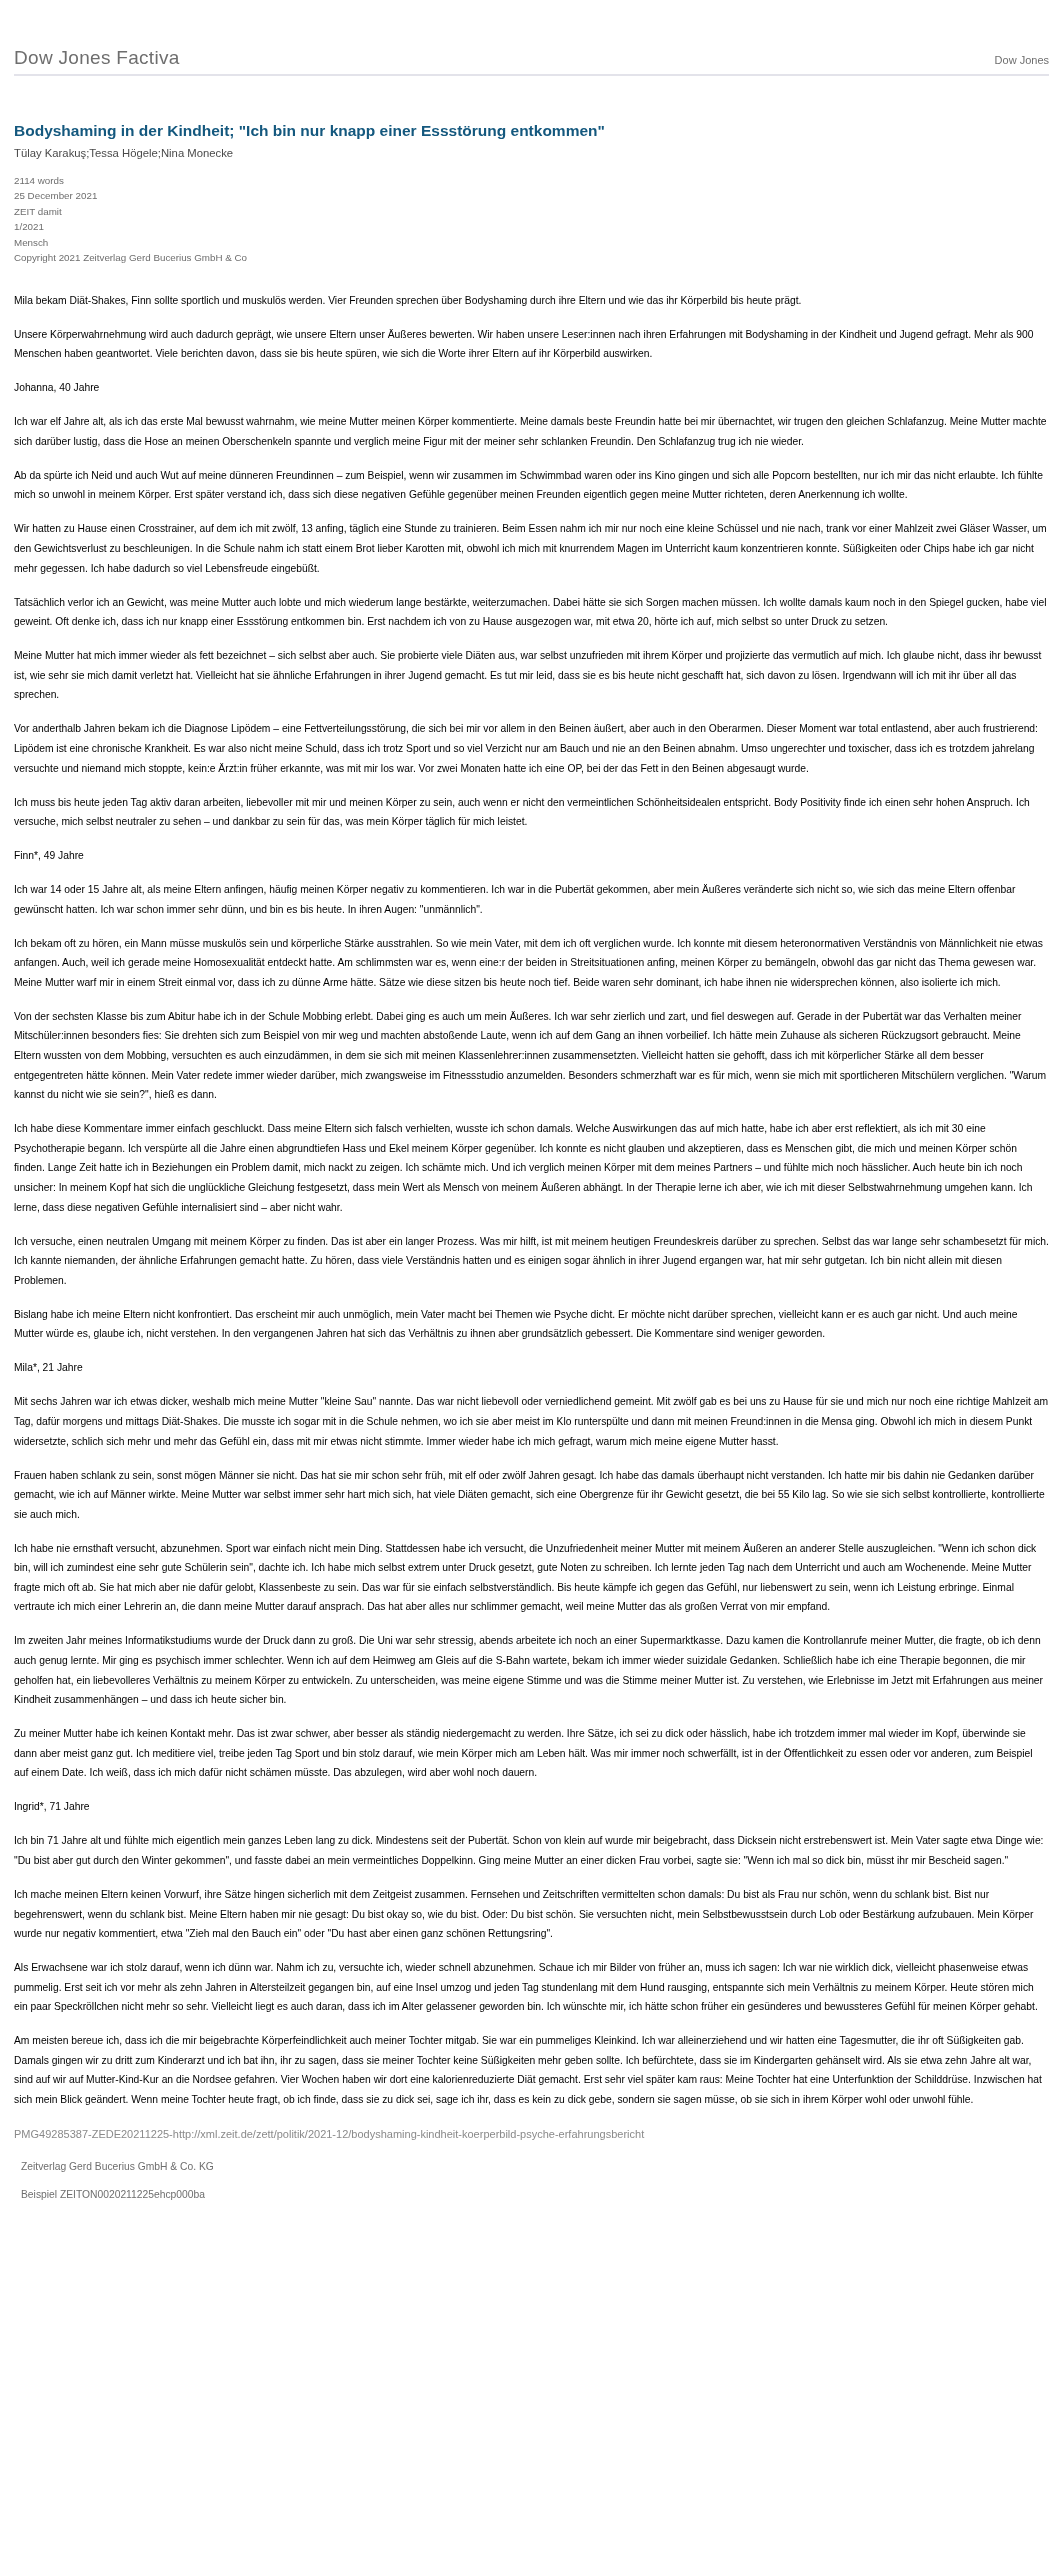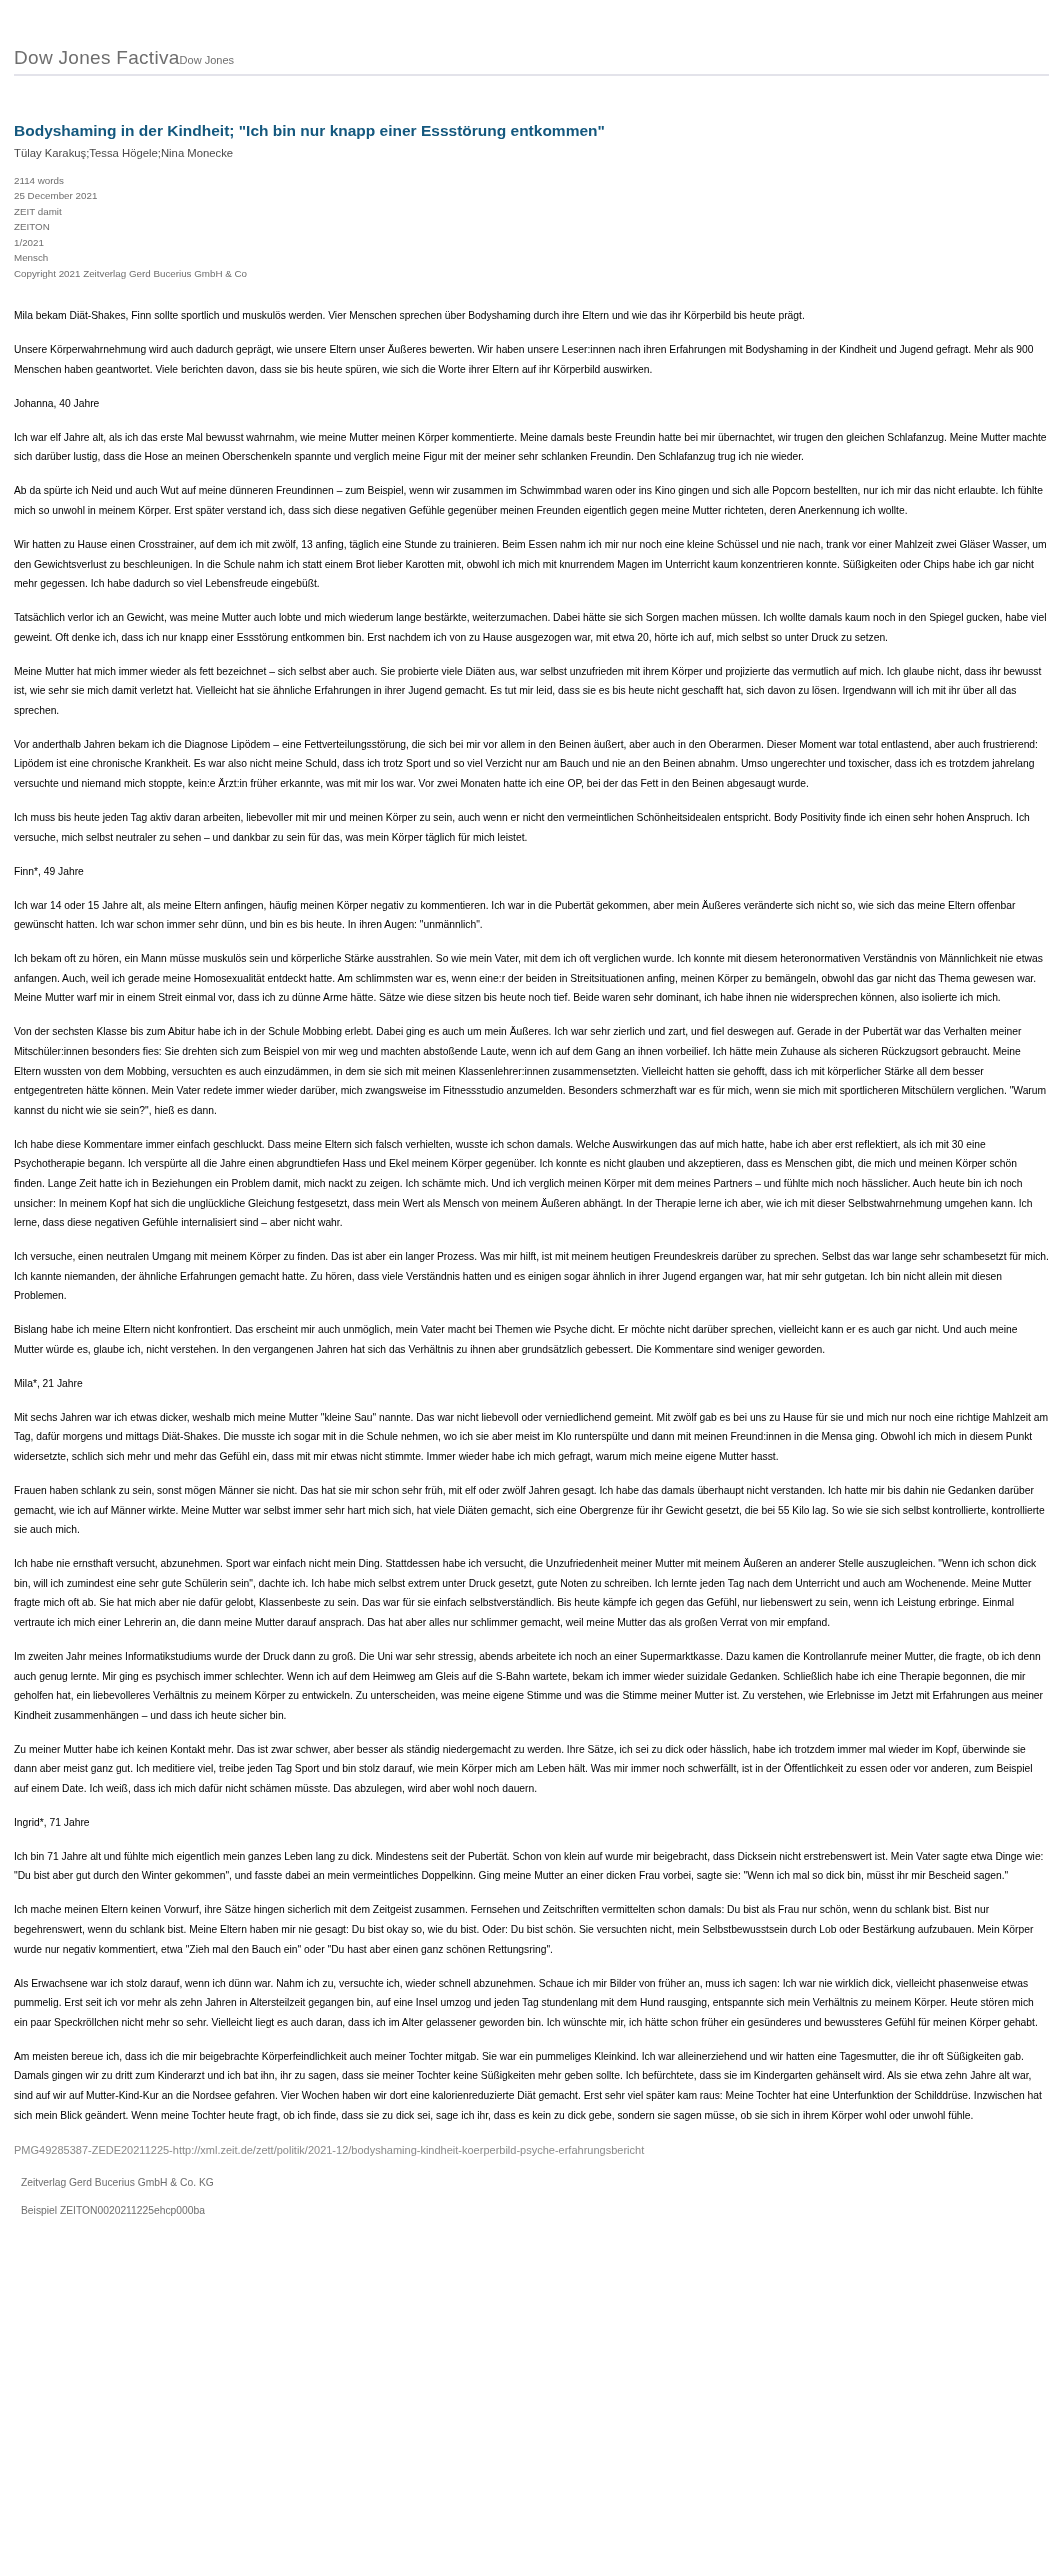--- a/index.html
+++ b/index.html
@@ -10,20 +10,21 @@
     background: #ffffff;
     font-family: "Liberation Sans", "DejaVu Sans", sans-serif;
     color: #000000;
   }
   .page {
     padding: 0 14px;
   }
   
   .masthead {
     display: flex;
+    justify-content: space-between;
     align-items: baseline;
     padding-top: 47px;
   }
   .masthead .product {
     font-size: 19px;
     font-weight: 400;
     color: #6e6e6e;
     letter-spacing: 0.3px;
   }
   .masthead .brand {
@@ -97,28 +98,27 @@
   </div>
   <div class="rule"></div>
 
   <div class="title">Bodyshaming in der Kindheit; "Ich bin nur knapp einer Essstörung entkommen"</div>
   <div class="byline">Tülay Karakuş;Tessa Högele;Nina Monecke</div>
 
   <div class="metadata">
       <div class="meta-line">2114 words</div>
       <div class="meta-line">25 December 2021</div>
       <div class="meta-line">ZEIT damit</div>
-      <div class="meta-line">ZEITON</div>
       <div class="meta-line">1/2021</div>
       <div class="meta-line">Mensch</div>
       <div class="meta-line">Copyright 2021 Zeitverlag Gerd Bucerius GmbH &amp; Co</div>
     </div>
 
   <div class="article-body">
-      <p class="para">Mila bekam Diät-Shakes, Finn sollte sportlich und muskulös werden. Vier Menschen sprechen über Bodyshaming durch ihre Eltern und wie das ihr Körperbild bis heute prägt.</p>
+      <p class="para">Mila bekam Diät-Shakes, Finn sollte sportlich und muskulös werden. Vier Freunden sprechen über Bodyshaming durch ihre Eltern und wie das ihr Körperbild bis heute prägt.</p>
       <p class="para">Unsere Körperwahrnehmung wird auch dadurch geprägt, wie unsere Eltern unser Äußeres bewerten. Wir haben unsere Leser:innen nach ihren Erfahrungen mit Bodyshaming in der Kindheit und Jugend gefragt. Mehr als 900 Menschen haben geantwortet. Viele berichten davon, dass sie bis heute spüren, wie sich die Worte ihrer Eltern auf ihr Körperbild auswirken.</p>
       <p class="subhead">Johanna, 40 Jahre</p>
       <p class="para">Ich war elf Jahre alt, als ich das erste Mal bewusst wahrnahm, wie meine Mutter meinen Körper kommentierte. Meine damals beste Freundin hatte bei mir übernachtet, wir trugen den gleichen Schlafanzug. Meine Mutter machte sich darüber lustig, dass die Hose an meinen Oberschenkeln spannte und verglich meine Figur mit der meiner sehr schlanken Freundin. Den Schlafanzug trug ich nie wieder.</p>
       <p class="para">Ab da spürte ich Neid und auch Wut auf meine dünneren Freundinnen – zum Beispiel, wenn wir zusammen im Schwimmbad waren oder ins Kino gingen und sich alle Popcorn bestellten, nur ich mir das nicht erlaubte. Ich fühlte mich so unwohl in meinem Körper. Erst später verstand ich, dass sich diese negativen Gefühle gegenüber meinen Freunden eigentlich gegen meine Mutter richteten, deren Anerkennung ich wollte.</p>
       <p class="para">Wir hatten zu Hause einen Crosstrainer, auf dem ich mit zwölf, 13 anfing, täglich eine Stunde zu trainieren. Beim Essen nahm ich mir nur noch eine kleine Schüssel und nie nach, trank vor einer Mahlzeit zwei Gläser Wasser, um den Gewichtsverlust zu beschleunigen. In die Schule nahm ich statt einem Brot lieber Karotten mit, obwohl ich mich mit knurrendem Magen im Unterricht kaum konzentrieren konnte. Süßigkeiten oder Chips habe ich gar nicht mehr gegessen. Ich habe dadurch so viel Lebensfreude eingebüßt.</p>
       <p class="para">Tatsächlich verlor ich an Gewicht, was meine Mutter auch lobte und mich wiederum lange bestärkte, weiterzumachen. Dabei hätte sie sich Sorgen machen müssen. Ich wollte damals kaum noch in den Spiegel gucken, habe viel geweint. Oft denke ich, dass ich nur knapp einer Essstörung entkommen bin. Erst nachdem ich von zu Hause ausgezogen war, mit etwa 20, hörte ich auf, mich selbst so unter Druck zu setzen.</p>
       <p class="para">Meine Mutter hat mich immer wieder als fett bezeichnet – sich selbst aber auch. Sie probierte viele Diäten aus, war selbst unzufrieden mit ihrem Körper und projizierte das vermutlich auf mich. Ich glaube nicht, dass ihr bewusst ist, wie sehr sie mich damit verletzt hat. Vielleicht hat sie ähnliche Erfahrungen in ihrer Jugend gemacht. Es tut mir leid, dass sie es bis heute nicht geschafft hat, sich davon zu lösen. Irgendwann will ich mit ihr über all das sprechen.</p>
       <p class="para">Vor anderthalb Jahren bekam ich die Diagnose Lipödem – eine Fettverteilungsstörung, die sich bei mir vor allem in den Beinen äußert, aber auch in den Oberarmen. Dieser Moment war total entlastend, aber auch frustrierend: Lipödem ist eine chronische Krankheit. Es war also nicht meine Schuld, dass ich trotz Sport und so viel Verzicht nur am Bauch und nie an den Beinen abnahm. Umso ungerechter und toxischer, dass ich es trotzdem jahrelang versuchte und niemand mich stoppte, kein:e Ärzt:in früher erkannte, was mit mir los war. Vor zwei Monaten hatte ich eine OP, bei der das Fett in den Beinen abgesaugt wurde.</p>
       <p class="para">Ich muss bis heute jeden Tag aktiv daran arbeiten, liebevoller mit mir und meinen Körper zu sein, auch wenn er nicht den vermeintlichen Schönheitsidealen entspricht. Body Positivity finde ich einen sehr hohen Anspruch. Ich versuche, mich selbst neutraler zu sehen – und dankbar zu sein für das, was mein Körper täglich für mich leistet.</p>
       <p class="subhead">Finn*, 49 Jahre</p>

